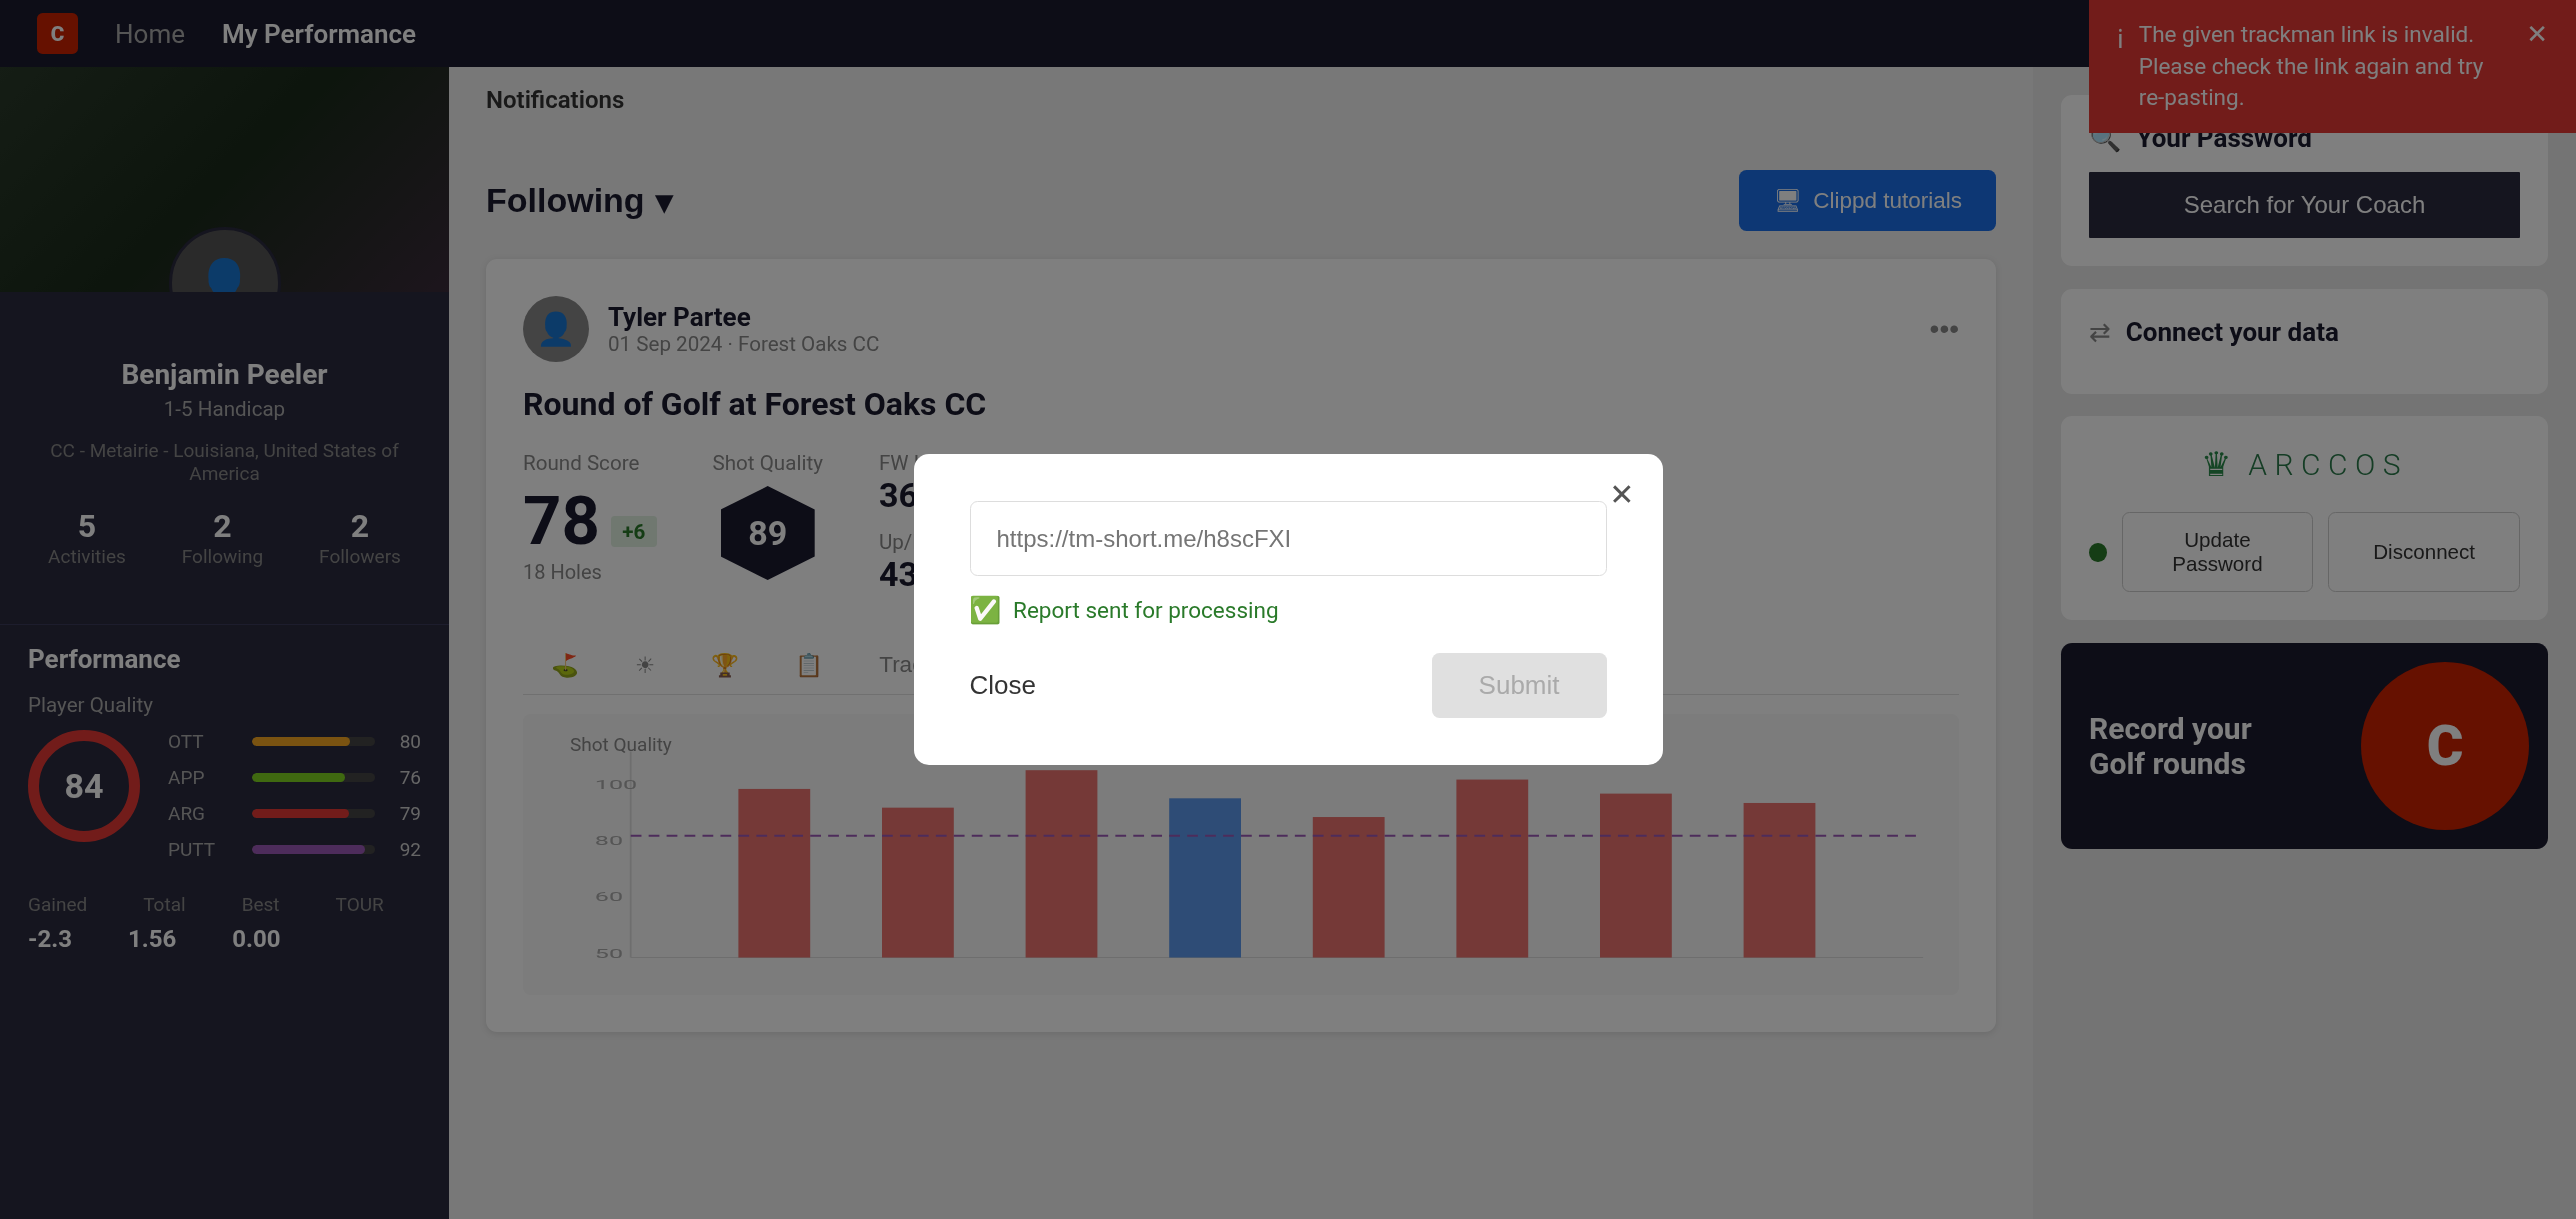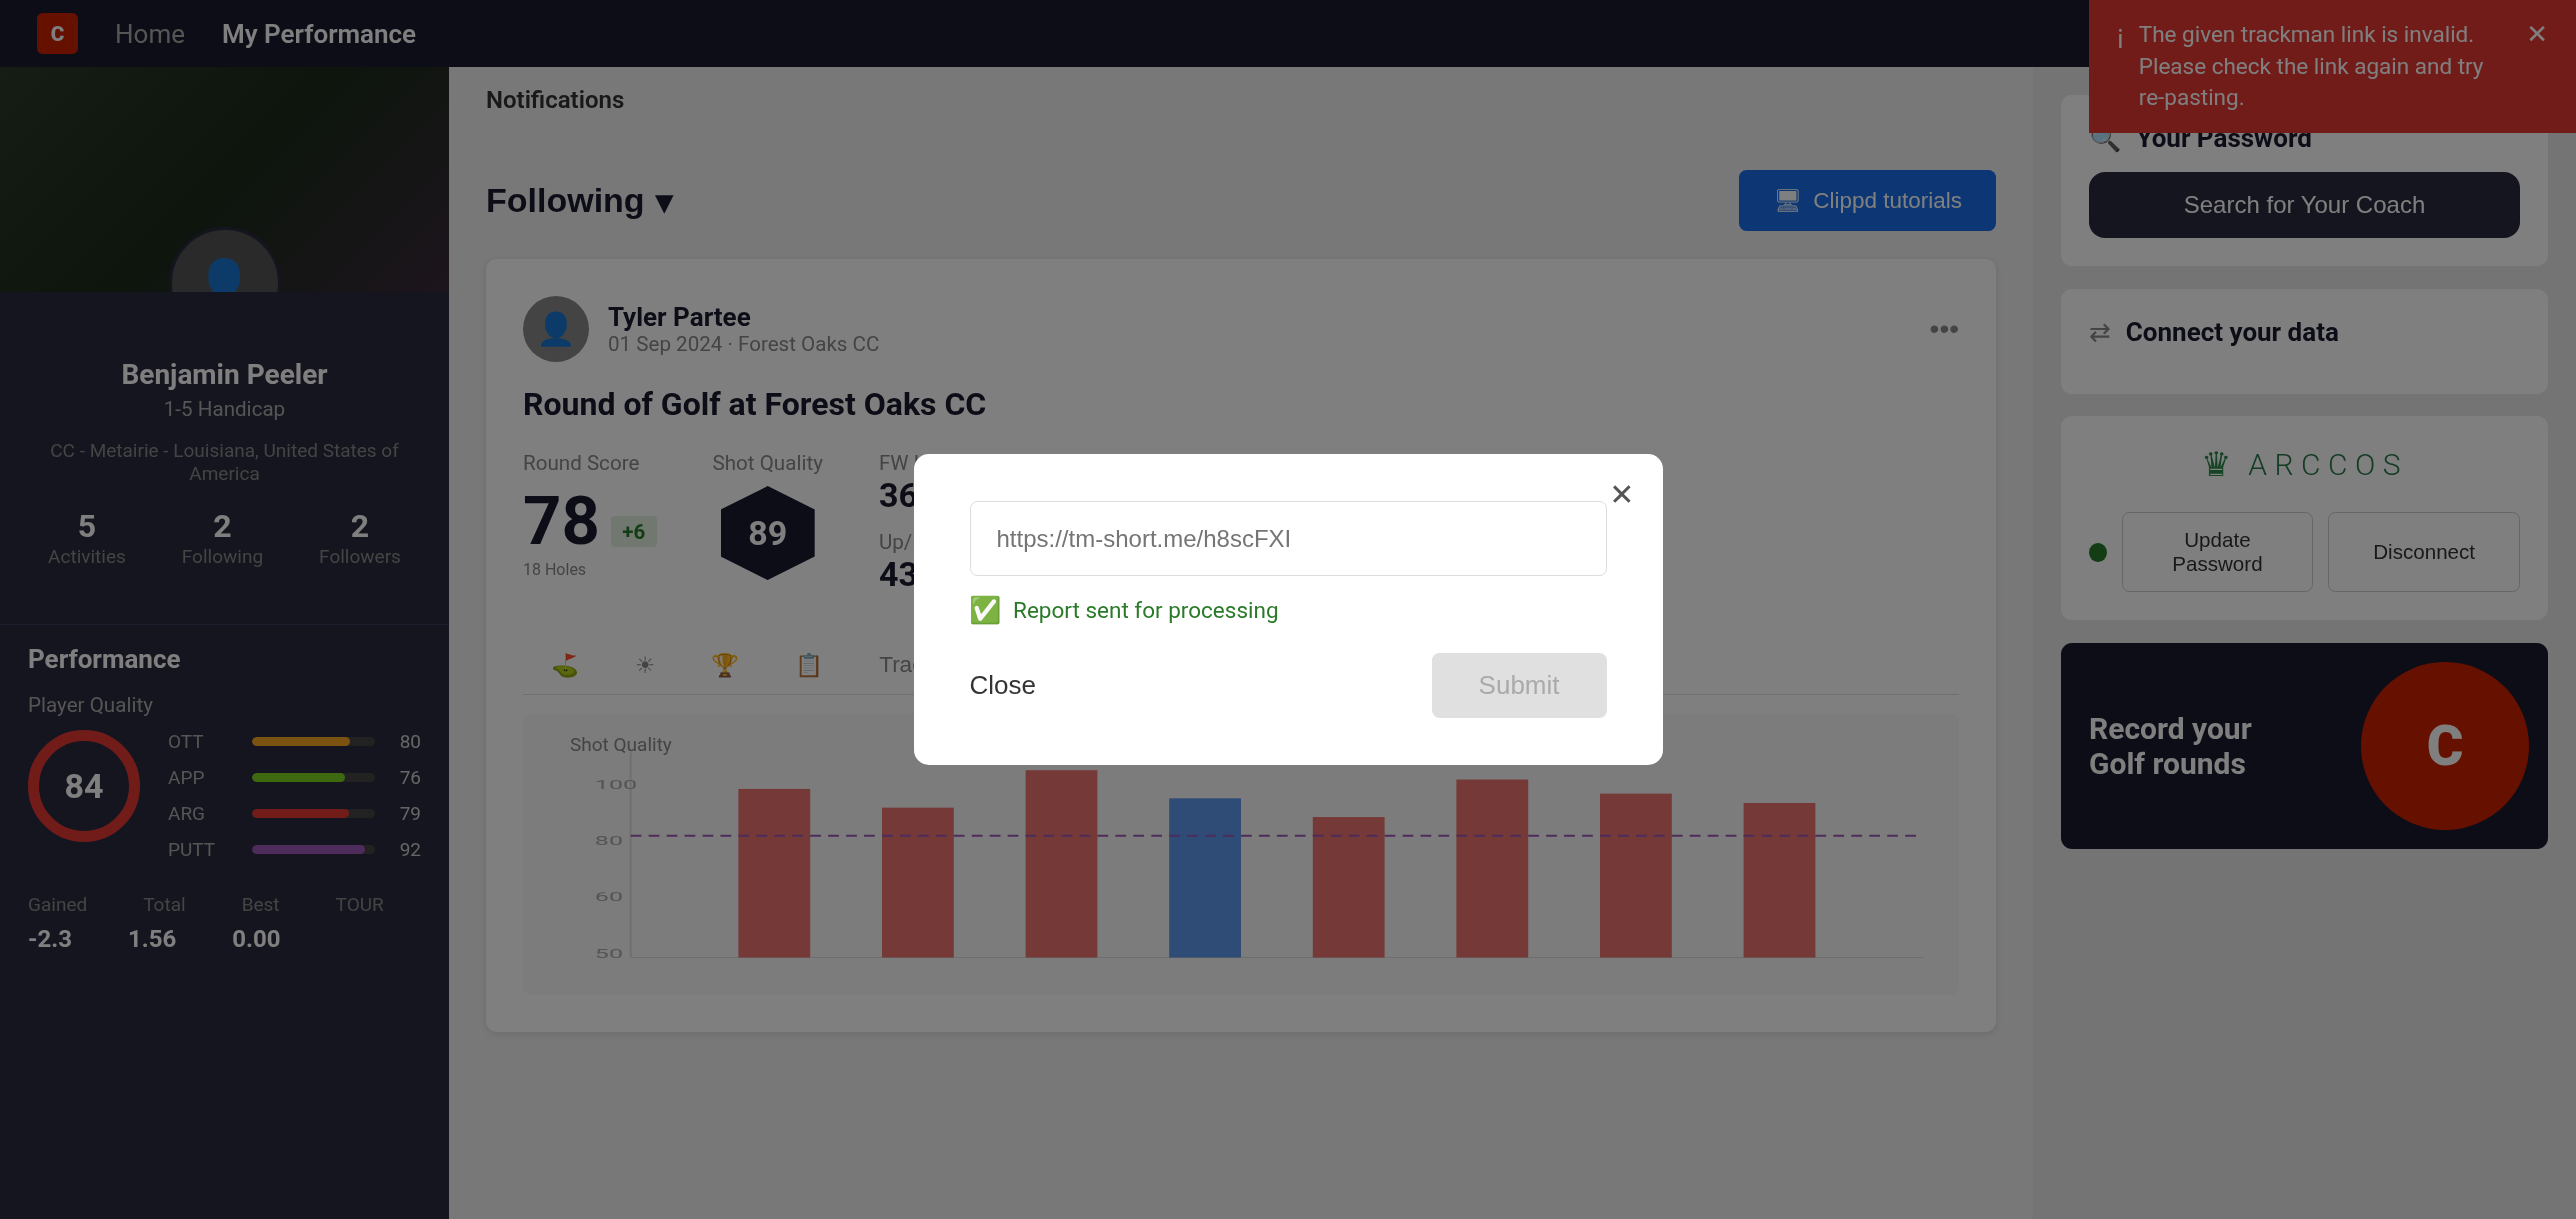--- a/index.html
+++ b/index.html
@@ -146,21 +146,21 @@
     .card-user-meta { color: #888; font-size: 20.6px; }
     .card-menu { color: #888; font-size: 28px; cursor: pointer; background: none; border: none; }
     .card-title { color: #1a1a2e; font-size: 32px; font-weight: 700; margin-bottom: 28px; }
 
     
     .round-stats { display: flex; gap: 56px; align-items: flex-start; margin-bottom: 28px; }
     .round-score-block { }
     .round-score-label { color: #888; font-size: 20.6px; margin-bottom: 7.5px; }
     .round-score-num { color: #1a1a2e; font-size: 67px; font-weight: 700; display: flex; align-items: flex-end; gap: 11.2px; }
     .round-score-badge { background: #e0f0e0; color: #2a7a2a; font-size: 20.6px; padding: 3.7px 11.2px; border-radius: 3.7px; margin-bottom: 13px; }
-    .round-holes { color: #888; font-size: 16px; }
+    .round-holes { color: #888; font-size: 20px; }
     .shot-quality-block { display: flex; flex-direction: column; align-items: center; }
     .sq-label { color: #888; font-size: 20.6px; margin-bottom: 11.2px; }
     .sq-hex {
       width: 94px; height: 94px; background: #1a1a2e;
       display: flex; align-items: center; justify-content: center;
       color: white; font-size: 34px; font-weight: 700;
       clip-path: polygon(50% 0%, 100% 25%, 100% 75%, 50% 100%, 0% 75%, 0% 25%);
     }
     .stat-col { }
     .stat-row { margin-bottom: 15px; }
@@ -178,21 +178,21 @@
       overflow-y: auto; padding: 28px;
     }
     .coach-card {
       background: white; border-radius: 11.2px; padding: 28px; margin-bottom: 22.5px;
     }
     .coach-header { display: flex; align-items: center; gap: 15px; margin-bottom: 19px; }
     .coach-icon { color: #888; font-size: 26px; }
     .coach-title { color: #1a1a2e; font-size: 26px; font-weight: 700; }
     .search-coach-btn {
       width: 100%; background: #2a2a3e; color: white; border: none;
-      border-radius: 16px; padding: 19px; font-size: 24px; cursor: pointer;
+      border-radius: 1px; padding: 19px; font-size: 24px; cursor: pointer;
     }
     .connect-card {
       background: white; border-radius: 11.2px; padding: 28px; margin-bottom: 22.5px;
     }
     .connect-header { display: flex; align-items: center; gap: 15px; margin-bottom: 19px; }
     .connect-icon { color: #888; font-size: 26px; }
     .connect-title { color: #1a1a2e; font-size: 26px; font-weight: 700; }
     .manage-btn {
       width: 100%; background: #2a2a3e; color: white; border: none;
       border-radius: 7.5px; padding: 19px; font-size: 24px; cursor: pointer;

